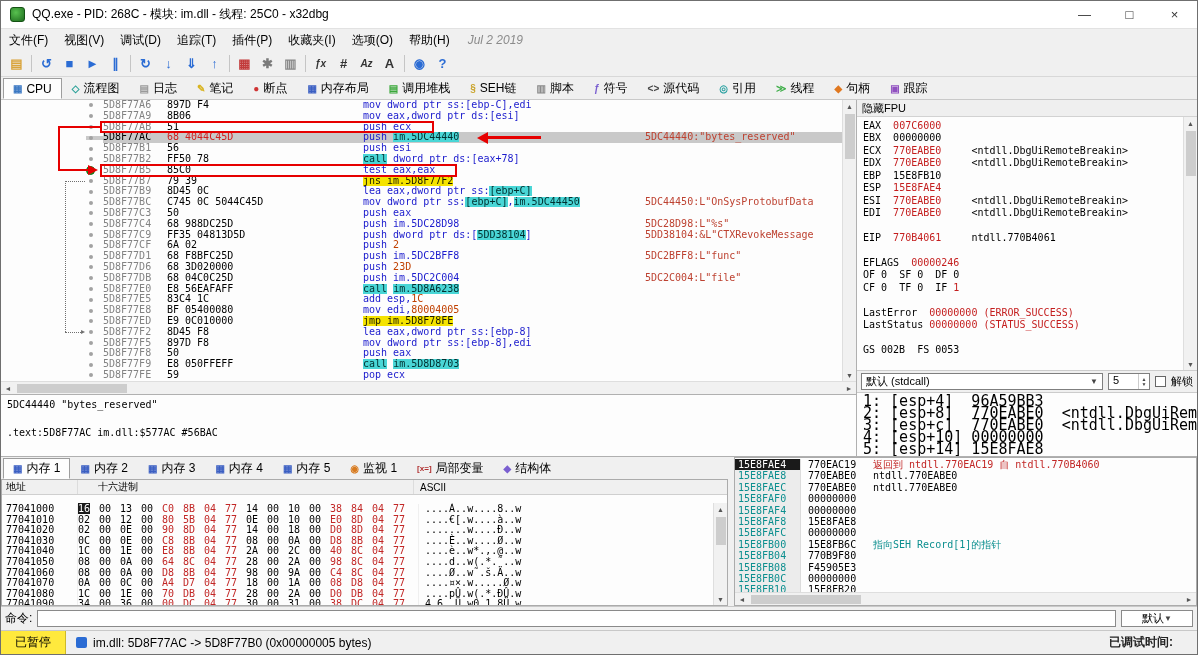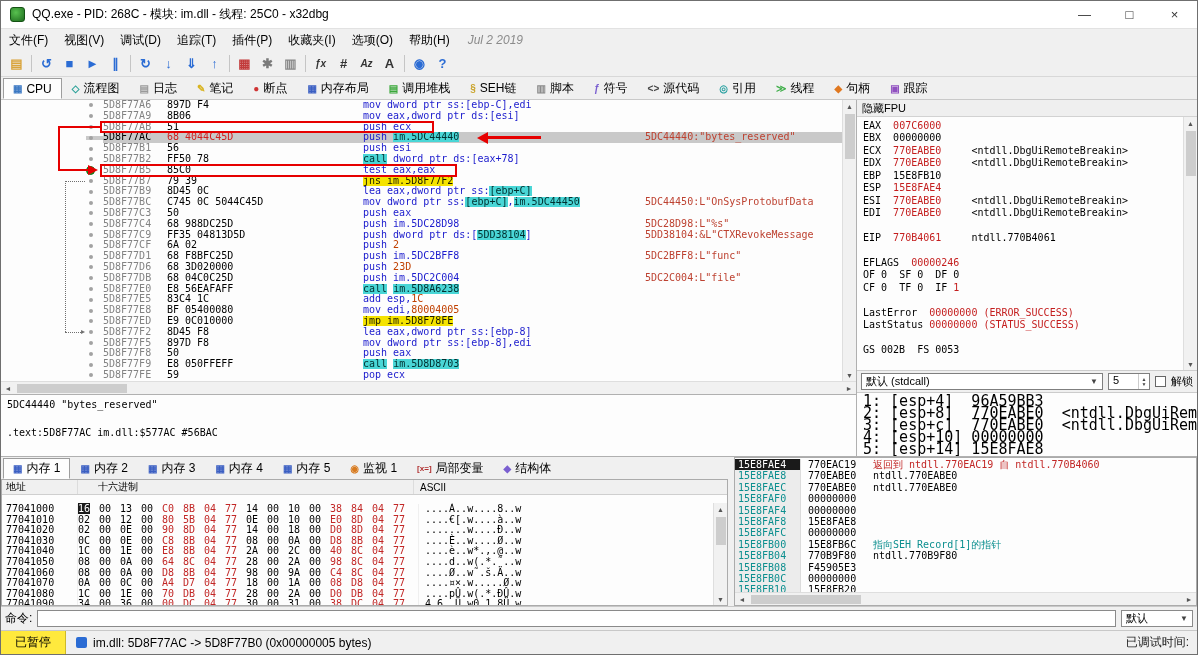--- a/index.html
+++ b/index.html
@@ -115,28 +115,28 @@
   .sbh{height:13px;flex:none;background:#f1f1f1;border-top:1px solid #dedede;display:flex;
     align-items:center;color:#555;font-size:7px;}
   .sbh .ar{width:14px;text-align:center;flex:none;}
   .sbh .thumb{width:110px;height:9px;background:#cdcdcd;margin:0 2px;flex:none;}
   .sbh .fill{flex:1;}
   
   .cmdbar{height:24px;flex:none;display:flex;align-items:center;gap:5px;background:#f0f0f0;
     border-top:1px solid #c8c8c8;padding:0 4px;font-size:12px;}
   .cmd-input{flex:1;height:17px;background:#fff;border:1px solid #8a8a8a;}
   .cmd-combo{width:72px;height:17px;flex:none;background:#fff;border:1px solid #8a8a8a;display:flex;
-    align-items:center;justify-content:space-between;font-size:11px;padding:0 4px;}
+    align-items:center;justify-content:space-between;font-size:11px;padding:0 20px;}
   .statusbar{height:24px;flex:none;display:flex;align-items:center;background:#f0f0f0;
     border-top:1px solid #c8c8c8;font-size:12px;}
   .badge{background:#ffe93d;height:100%;display:flex;align-items:center;padding:0 14px;
     border-right:1px solid #cdb929;flex:none;}
   .st-icon{width:11px;height:11px;background:#2b6cd4;border-radius:2px;margin:0 6px 0 10px;flex:none;}
   .st-msg{white-space:nowrap;overflow:hidden;}
-  .st-right{margin-left:auto;padding-right:8px;color:#222;white-space:nowrap;}
+  .st-right{margin-left:auto;padding-right:24px;color:#222;white-space:nowrap;font-weight:bold;}
 </style>
 </head>
 <body>
 
 <div class="window">
 
   <div class="titlebar">
     <div class="app-icon"></div>
     <div class="title-text">QQ.exe - PID: 268C - 模块: im.dll - 线程: 25C0 - x32dbg</div>
     <div class="win-controls">
@@ -432,21 +432,21 @@
     <div class="b-right">
       <div class="stack-rows">
           <div class="srow sel"><span class="s-addr">15E8FAE4</span><span class="s-val">770EAC19</span><span class="s-com red">返回到 ntdll.770EAC19 自 ntdll.770B4060</span></div>
           <div class="srow"><span class="s-addr">15E8FAE8</span><span class="s-val">770EABE0</span><span class="s-com k">ntdll.770EABE0</span></div>
           <div class="srow"><span class="s-addr">15E8FAEC</span><span class="s-val">770EABE0</span><span class="s-com k">ntdll.770EABE0</span></div>
           <div class="srow"><span class="s-addr">15E8FAF0</span><span class="s-val">00000000</span><span class="s-com k"></span></div>
           <div class="srow"><span class="s-addr">15E8FAF4</span><span class="s-val">00000000</span><span class="s-com k"></span></div>
           <div class="srow"><span class="s-addr">15E8FAF8</span><span class="s-val">15E8FAE8</span><span class="s-com k"></span></div>
           <div class="srow"><span class="s-addr">15E8FAFC</span><span class="s-val">00000000</span><span class="s-com k"></span></div>
           <div class="srow"><span class="s-addr">15E8FB00</span><span class="s-val">15E8FB6C</span><span class="s-com teal">指向SEH_Record[1]的指针</span></div>
-          <div class="srow"><span class="s-addr">15E8FB04</span><span class="s-val">770B9F80</span><span class="s-com k">ntdll.770B9F80</span></div>
+          <div class="srow"><span class="s-addr">15E8FB04</span><span class="s-val">770B9F80</span></div>
           <div class="srow"><span class="s-addr">15E8FB08</span><span class="s-val">F45905E3</span><span class="s-com k"></span></div>
           <div class="srow"><span class="s-addr">15E8FB0C</span><span class="s-val">00000000</span><span class="s-com k"></span></div>
           <div class="srow"><span class="s-addr">15E8FB10</span><span class="s-val">15E8FB20</span><span class="s-com k"></span></div>
         </div>
       <div class="sbh">
         <div class="ar">◄</div>
         <div class="thumb"></div>
         <div class="fill"></div>
         <div class="ar">►</div>
       </div>

